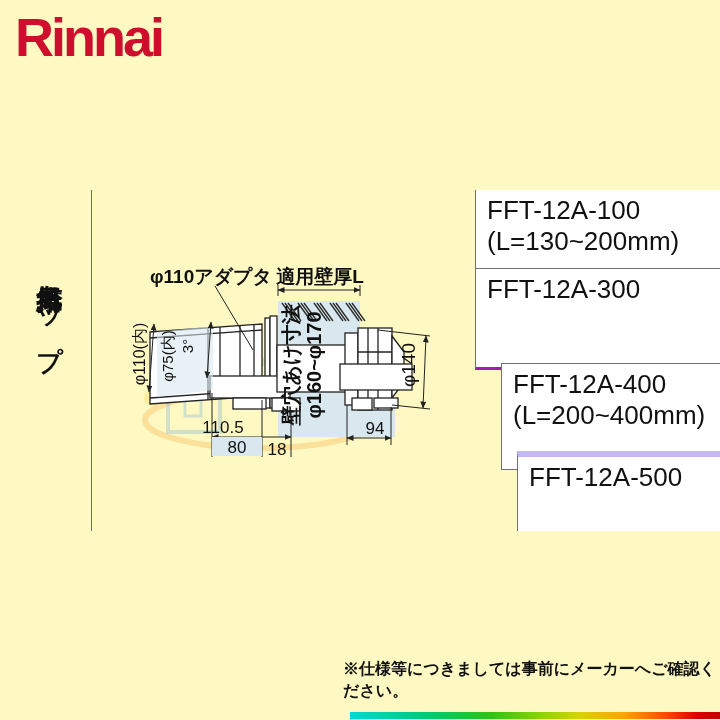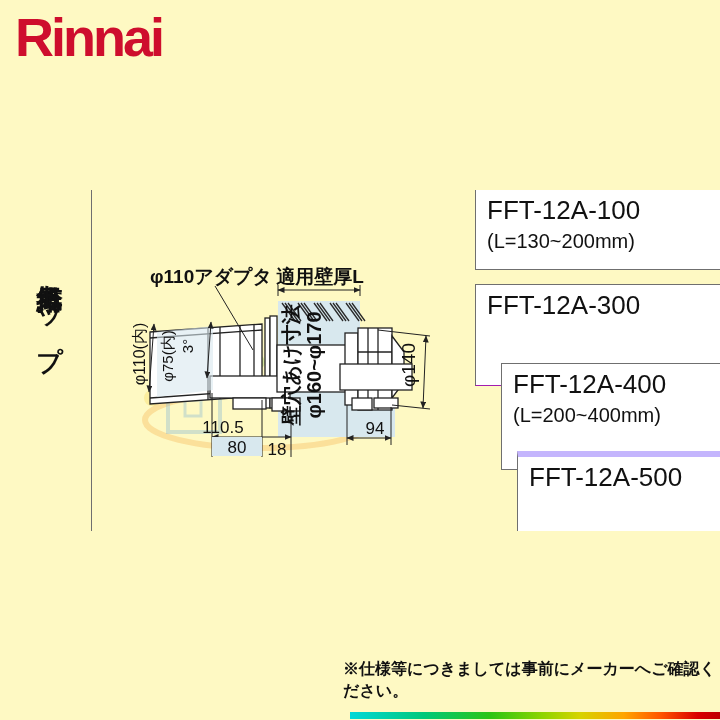--- a/index.html
+++ b/index.html
@@ -15,23 +15,23 @@
     left:37px;top:266px;writing-mode:vertical-rl;text-orientation:mixed;
     font-size:26px;font-weight:bold;line-height:1;letter-spacing:0px;color:#111;
   }
   .vline{width:1px;background:#6f6f6f;}
   #left-divider{left:91px;top:190px;height:341px;}
   .model-row{
     left:475px;width:245px;border-left:1px solid #6f6f6f;
     padding:5px 0 0 11px;box-sizing:border-box;background:#fff;
   }
   .model-row .code{font-size:26px;line-height:31px;color:#111;}
-  .model-row .range{font-size:20px;line-height:31px;color:#111;}
+  .model-row .range{font-size:26px;line-height:31px;color:#111;}
   #row-0{top:190px;height:80px;border-bottom:1px solid #6f6f6f;}
-  #row-1{top:284px;height:102px;border-top:1px solid #6f6f6f;border-bottom:1px solid #a21caf;}
+  #row-1{top:268px;height:102px;border-top:1px solid #6f6f6f;border-bottom:3px solid #a21caf;}
   #row-2{top:363px;height:107px;border-top:1px solid #6f6f6f;border-bottom:1px solid #6f6f6f;margin-left:26px;}
   #row-3{top:451px;height:80px;border-top:6px solid #c4b5fd;margin-left:42px;}
   #diagram{left:110px;top:255px;}
   #notes{left:343px;top:658px;font-size:16px;font-weight:600;line-height:22px;color:#111;}
   #rainbow-bar{
     left:350px;top:712px;width:370px;height:7px;
     background:linear-gradient(to right,#00d8d8 0%,#00c87a 20%,#2cc414 38%,#8ed400 52%,#d6d400 62%,#ffa400 74%,#ff5500 84%,#d90000 94%,#bf0000 100%);
   }
   svg text{font-family:"Liberation Sans",sans-serif;fill:#111;}
   .dimtxt{font-size:17px;}

